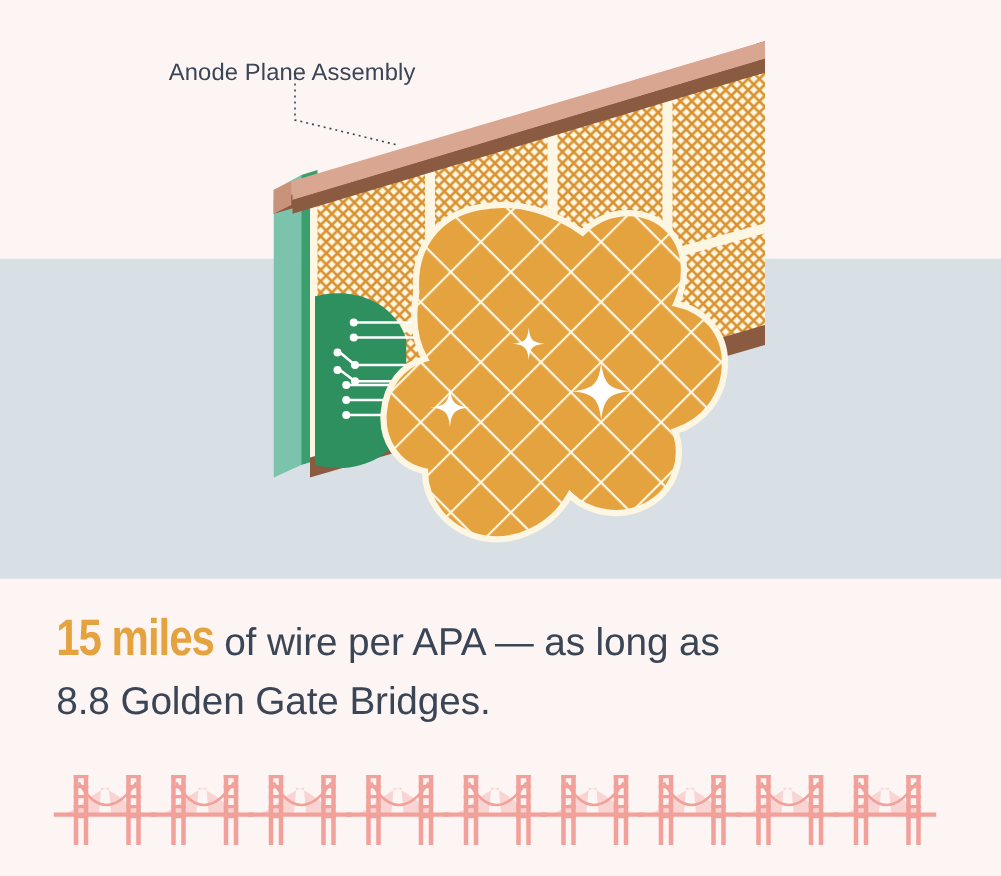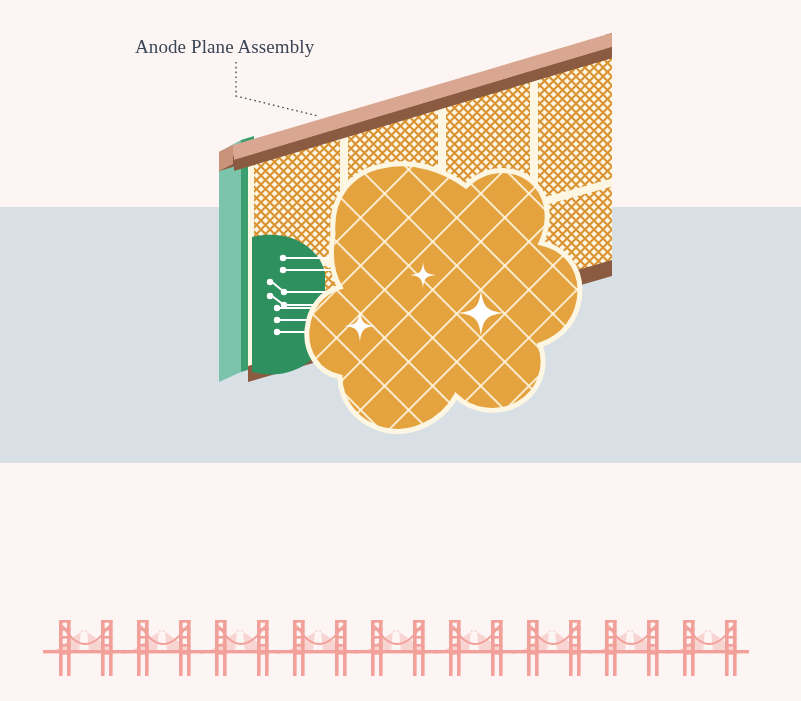--- a/index.html
+++ b/index.html
@@ -20,22 +20,22 @@
   }
   .big{
     font-size:41px;font-weight:bold;color:#e5a33f;
     font-family:"Liberation Sans Narrow","Liberation Sans",sans-serif;
     letter-spacing:-1px;
     transform:scaleX(.82);display:inline-block;transform-origin:left center;
     margin-right:-28px;
   }
   .hl-line{display:block;white-space:nowrap;}
   .lbl{
-    position:absolute;left:135px;top:36px;
-    font-size:19px;color:#3a4556;letter-spacing:.1px;white-space:nowrap;font-family:Liberation Serif, serif;
+    position:absolute;left:135px;top:48px;
+    font-size:19px;color:#3a4556;letter-spacing:.1px;white-space:nowrap;
   }
 </style>
 </head>
 <body>
 
 <div id="stage">
 
   <svg id="art" width="801" height="701" viewBox="0 0 801 701">
     <defs>
 
@@ -380,14 +380,20 @@
             <rect x="56" y="644" width="11.6" height="2.6" fill="#f2a09a"></rect>
             <rect x="56" y="652" width="11.6" height="2.6" fill="#f2a09a"></rect>
           </g>
         </g>
         </g>
       </g>
   </svg>
 
   <div class="lbl">Anode Plane Assembly</div>
 
+  <div class="headline">
+    <span class="hl-line">
+      <span class="big">15 miles</span><span> of wire per APA — as long as</span>
+    </span>
+    <span class="hl-line">8.8 Golden Gate Bridges.</span>
+  </div>
 
 </div>
 
 </body></html>

